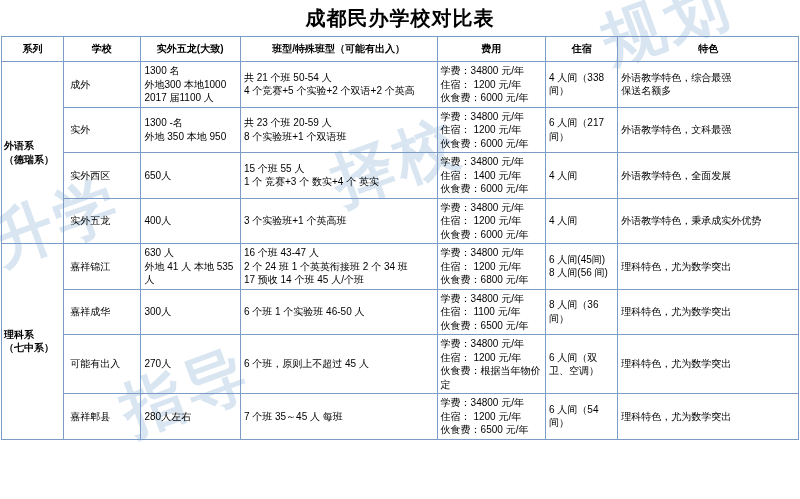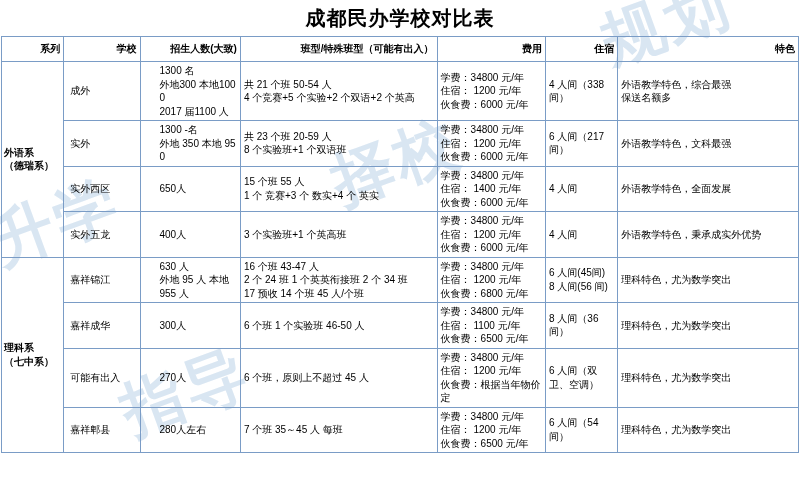--- a/index.html
+++ b/index.html
@@ -49,38 +49,38 @@
     border:1px solid #7a9cc6;
     vertical-align:middle;
     font-size:10px;
     color:#000;
     padding:2px 3px;
     line-height:1.35;
     word-break:break-all;
   }
   th{
     font-weight:bold;
-    text-align:right;
+    text-align:center;
     vertical-align:middle;
     height:20px;
   }
   .c-series{width:62px;}
   .c-school{width:76px;}
   .c-enroll{width:100px;}
   .c-class{width:196px;}
   .c-fee{width:108px;}
   .c-dorm{width:72px;}
   .c-feature{width:180px;}
   .series-cell{
     font-weight:bold;
     text-align:left;
     padding-left:2px;
   }
   .school-cell{padding-left:6px;font-family:Liberation Serif, serif;}
-  .enroll-cell{padding-left:19px;}
+  .enroll-cell{padding-left:4px;}
   .nowrapish{white-space:pre-line;}
 </style>
 </head>
 <body>
 
 <div class="watermark">
   <div class="wm-text wm1">升学</div>
   <div class="wm-text wm2">择校</div>
   <div class="wm-text wm3">规划</div>
   <div class="wm-text wm4">指导</div>
@@ -95,21 +95,21 @@
         <col class="c-enroll">
       <col class="c-class">
         <col class="c-fee">
         <col class="c-dorm">
         <col class="c-feature">
     </colgroup>
     <thead>
       <tr>
         <th>系列</th>
         <th>学校</th>
-        <th>招生人数(大致)</th>
+        <th>实外五龙(大致)</th>
         <th>班型/特殊班型（可能有出入）</th>
         <th>费用</th>
         <th>住宿</th>
         <th>特色</th>
       </tr>
     </thead>
     <tbody>
 
       <tr>
         <td class="series-cell nowrapish" rowspan="4">外语系
@@ -159,21 +159,21 @@
 伙食费：6000 元/年</td>
         <td class="nowrapish">4 人间</td>
         <td class="nowrapish">外语教学特色，秉承成实外优势</td>
       </tr>
 
       <tr>
         <td class="series-cell nowrapish" rowspan="4">理科系
 （七中系）</td>
         <td class="school-cell">嘉祥锦江</td>
         <td class="enroll-cell nowrapish">630 人
-外地 95 人  本地 955 人</td>
+外地 41 人  本地 535 人</td>
         <td class="nowrapish">16 个班  43-47 人
 2 个 24 班  1 个英英衔接班 2 个 34 班
 17 预收 14 个班  45 人/个班</td>
         <td class="nowrapish">学费：34800 元/年
 住宿：  1200 元/年
 伙食费：6800 元/年</td>
         <td class="nowrapish">6 人间(45间)
 8 人间(56 间)</td>
         <td class="nowrapish">理科特色，尤为数学突出</td>
       </tr>

